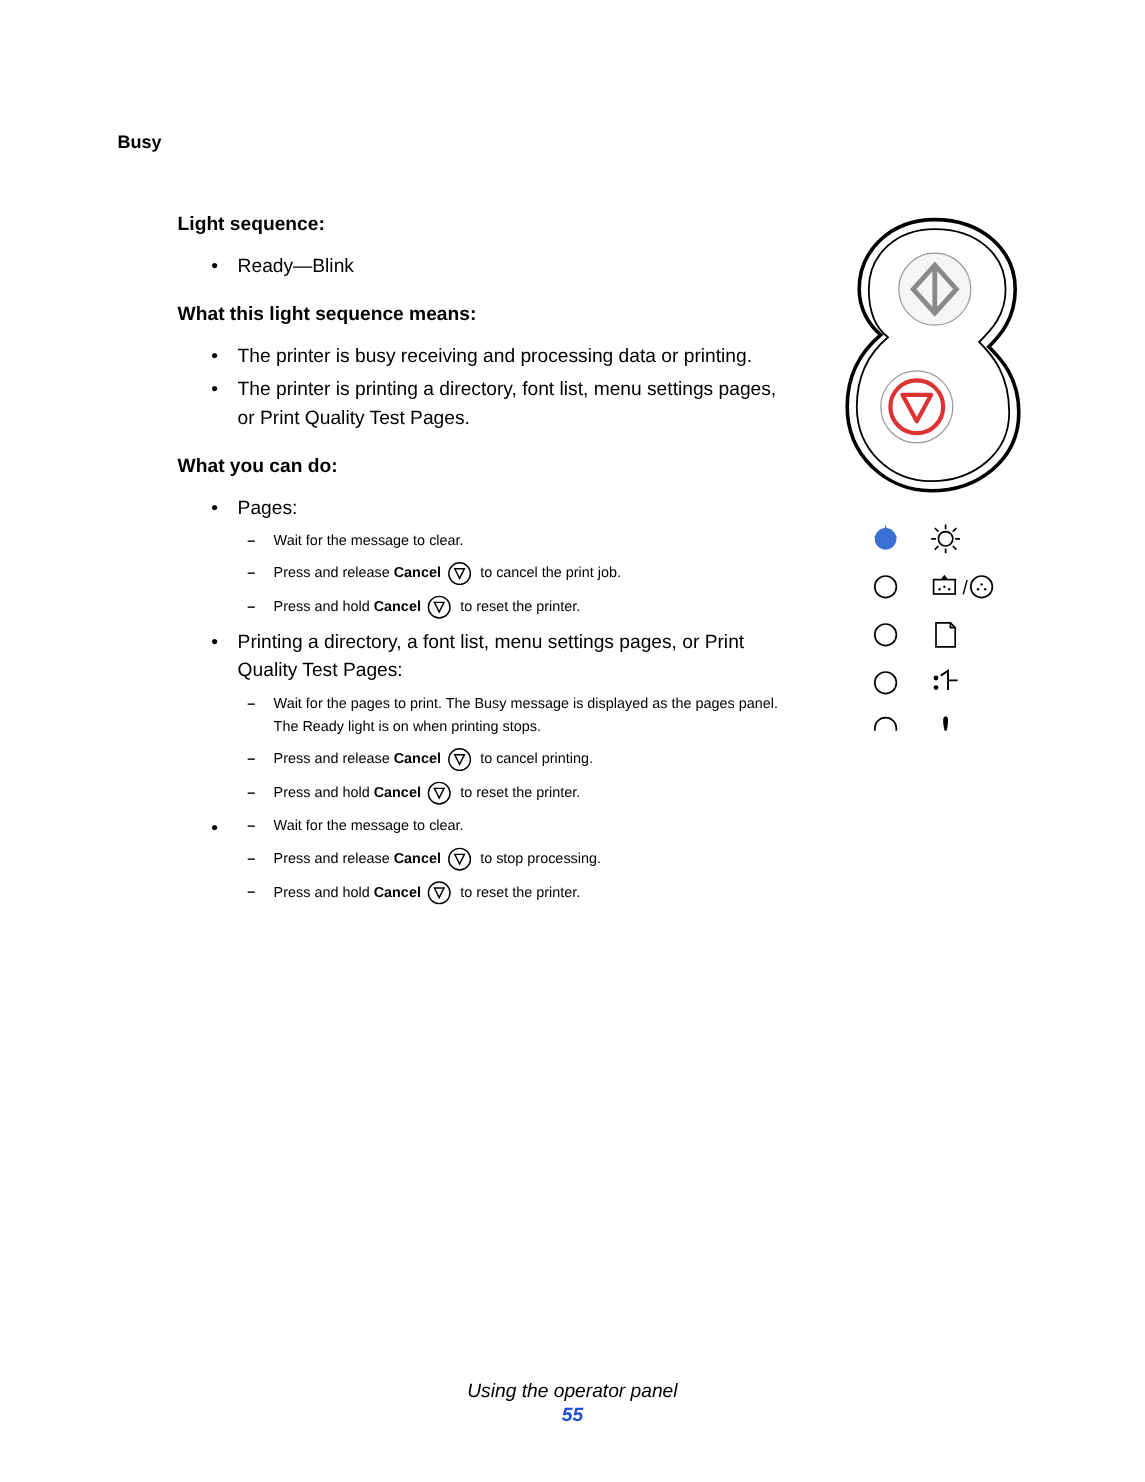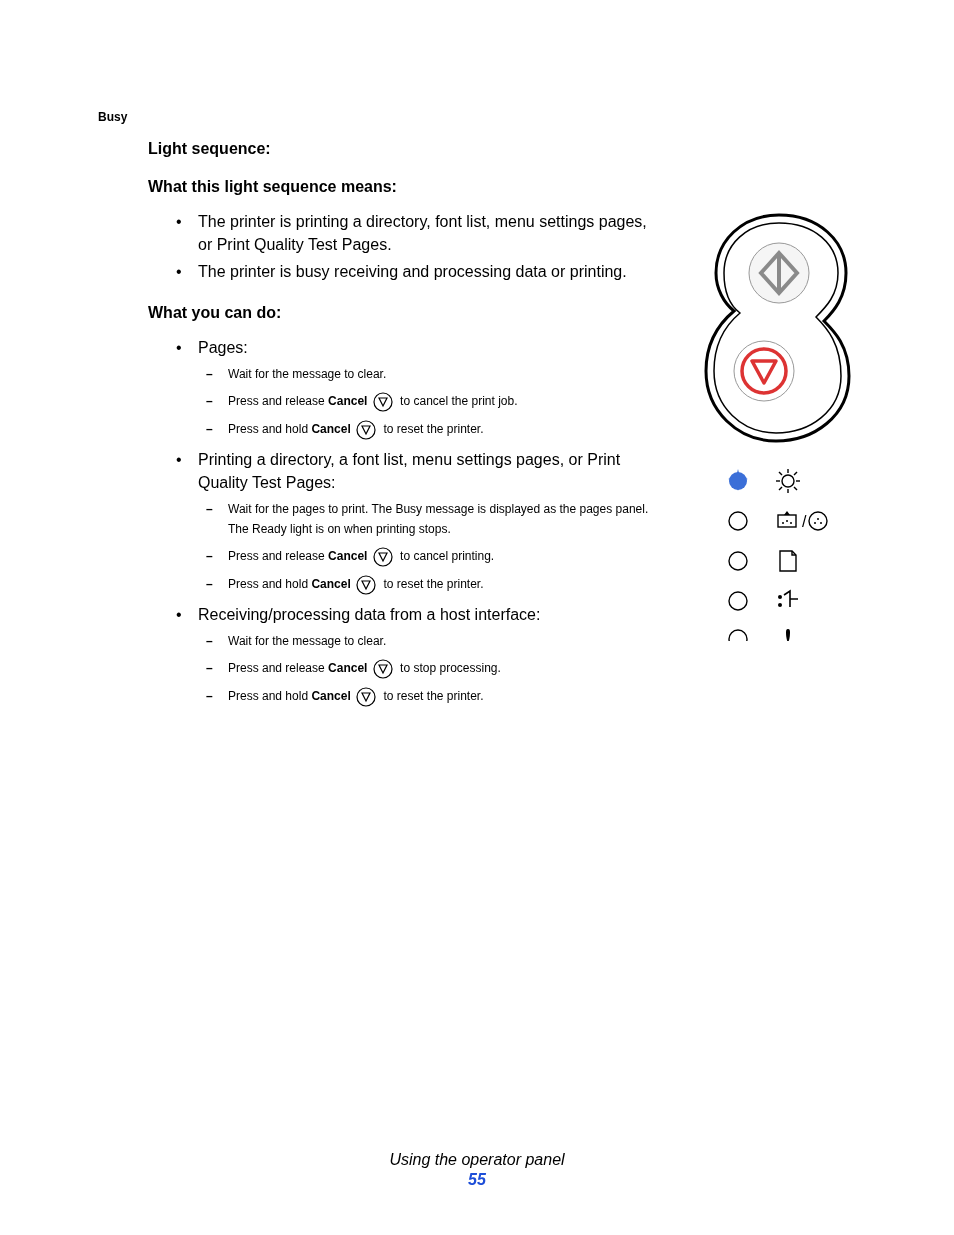--- a/index.html
+++ b/index.html
@@ -1,20 +1,20 @@
 <!DOCTYPE html>
 <html><head>
 <meta charset="utf-8">
 <style>
   * { box-sizing: border-box; margin: 0; padding: 0; }
   html, body { width: 954px; height: 1235px; background: #fff; font-family: Arial, Helvetica, sans-serif; color: #000; }
   .page { position: relative; width: 954px; height: 1235px; padding: 110px 90px 60px 98px; }
-  .main { display: flex; gap: 32px; align-items: center; }
+  .main { display: flex; gap: 32px; }
   .content { flex: 1; max-width: 600px; }
-  .section-title { font-size: 12px; font-weight: bold; margin-bottom: 16px; }
+  .section-title { font-size: 15px; font-weight: bold; margin-bottom: 52px; }
   .heading { font-size: 16px; font-weight: bold; margin-left: 50px; margin-bottom: 14px; margin-top: 20px; }
   .heading.first { margin-top: 0; }
   ul.bullets { list-style: none; padding-left: 100px; margin-bottom: 6px; }
   ul.bullets > li { position: relative; font-size: 16px; line-height: 1.45; padding-left: 0; margin-bottom: 4px; }
   ul.bullets > li::before { content: "•"; position: absolute; left: -22px; font-size: 16px; top: 0; }
   ul.dashes { list-style: none; padding-left: 30px; margin-top: 6px; }
   ul.dashes > li { position: relative; font-size: 12px; line-height: 1.6; margin-bottom: 8px; }
   ul.dashes > li::before { content: "–"; position: absolute; left: -22px; font-weight: bold; top: 0; }
   .bold { font-weight: bold; }
   .cancel-icon { display: inline-block; vertical-align: middle; margin: 0 4px 0 2px; }
@@ -24,25 +24,28 @@
 </style>
 </head>
 <body>
 
 <div class="page">
   <h2 class="section-title">Busy</h2>
   <div class="main">
     <div class="content">
 
       <div class="heading first">Light sequence:</div>
+      <ul class="bullets">
+        <li>Ready—Blink</li>
+      </ul>
 
       <div class="heading">What this light sequence means:</div>
       <ul class="bullets">
+        <li>The printer is busy receiving and processing data or printing.</li>
         <li>The printer is printing a directory, font list, menu settings pages, or Print Quality Test Pages.</li>
-        <li>The printer is busy receiving and processing data or printing.</li>
       </ul>
 
       <div class="heading">What you can do:</div>
       <ul class="bullets">
 
         <li>
           <span>Pages:</span>
           <ul class="dashes">
             <li>Wait for the message to clear.</li>
             <li>
@@ -81,21 +84,20 @@
               <svg class="cancel-icon" width="20" height="20" viewBox="0 0 20 20">
                   <circle cx="10" cy="10" r="9" fill="none" stroke="#000" stroke-width="1.2"></circle>
                   <path d="M6 6 L14 6 L10 14 Z" fill="none" stroke="#000" stroke-width="1.2"></path>
                 </svg>
               <span> to reset the printer.</span>
             </li>
           </ul>
         </li>
 
         <li>
-          <span>Receiving/processing data from a host interface:</span>
           <ul class="dashes">
             <li>Wait for the message to clear.</li>
             <li>
               <span>Press and release </span><span class="bold">Cancel</span>
               <svg class="cancel-icon" width="20" height="20" viewBox="0 0 20 20">
                   <circle cx="10" cy="10" r="9" fill="none" stroke="#000" stroke-width="1.2"></circle>
                   <path d="M6 6 L14 6 L10 14 Z" fill="none" stroke="#000" stroke-width="1.2"></path>
                 </svg>
               <span> to stop processing.</span>
             </li>

